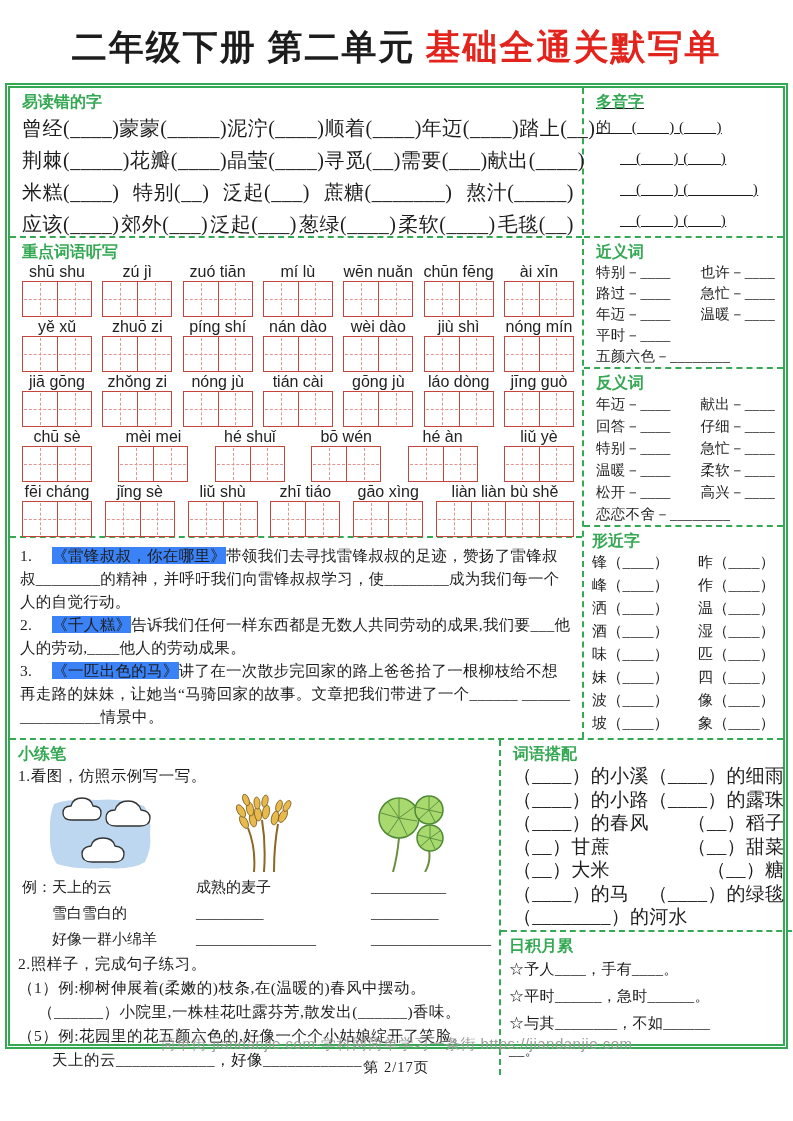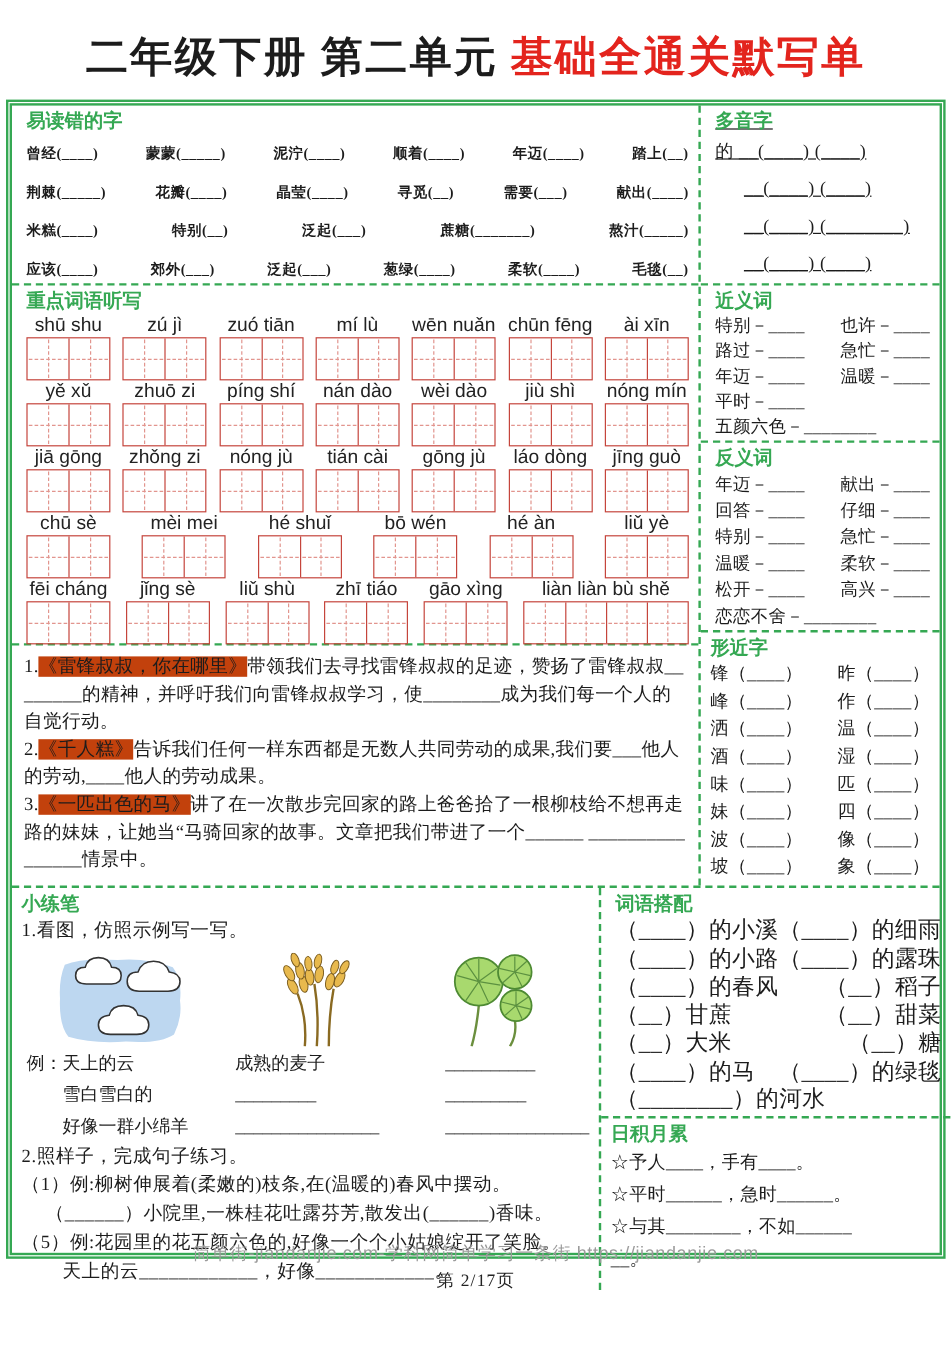--- a/index.html
+++ b/index.html
@@ -26,42 +26,42 @@
   .lower { flex: 1; display: flex; border-top: 2px dashed #35a853; }
   .panel { padding: 3px 8px; position: relative; }
   .panel-header {
     color: #35a853; font-weight: bold; font-size: 16px;
     font-family: "Liberation Sans", sans-serif; line-height: 21px;
   }
   .b-bottom { border-bottom: 2px dashed #35a853; padding-left: 12px; }
 
   
   .yiducuo { height: 150px; }
-  .ydc-row { display: flex; justify-content: space-between; height: 32px; align-items: center; font-size: 12px; letter-spacing: 0.5px; white-space: nowrap; font-weight: bold; }
+  .ydc-row { display: flex; justify-content: space-between; height: 32px; align-items: center; font-size: 20px; letter-spacing: 0.5px; white-space: nowrap; }
 
   
   .duoyinzi { height: 150px; text-decoration: underline; }
   .dy-row { font-size: 15px; line-height: 31px; white-space: nowrap; letter-spacing: 0.5px; }
   .dy-row:not(:first-child) { padding-left: 24px; }
 
   
   .zhongdian { height: 300px; }
   .pz-row { display: flex; justify-content: space-between; align-items: flex-end; margin-top: 2px; }
   .pz-item { display: flex; flex-direction: column; align-items: center; }
   .pz-pinyin { font-family: "Liberation Sans", sans-serif; font-size: 16px; line-height: 16px; white-space: nowrap; color: #222; }
   .tz-box { display: flex; border: 1.5px solid #c5453c; margin-top: 1px; }
   .tz-cell { width: 34px; height: 34px; position: relative; }
   .tz-cell + .tz-cell { border-left: 1.5px solid #c5453c; }
   .tz-cell::before { content: ""; position: absolute; left: 1px; right: 1px; top: 50%; border-top: 1px dashed #e2958e; }
   .tz-cell::after { content: ""; position: absolute; top: 1px; bottom: 1px; left: 50%; border-left: 1px dashed #e2958e; }
 
   
   .summary { flex: 1; padding: 6px 10px 2px; font-size: 15.5px; line-height: 23px; letter-spacing: 0.3px; }
   .sum-item { word-break: break-all; }
-  .hl { background: #c2410c; }
+  .hl { background: #3b82f6; margin-left: 20px; }
 
   
   .jinyici { height: 131px; }
   .fanyici { height: 158px; }
   .xingjinzi { flex: 1; }
   .pair-row { display: flex; justify-content: space-between; font-size: 14.5px; white-space: nowrap; letter-spacing: 0.3px; }
   .jinyici .pair-row { line-height: 21px; }
   .fanyici .pair-row { line-height: 22px; }
   .xingjinzi .pair-row { line-height: 23px; font-size: 15px; }
 

